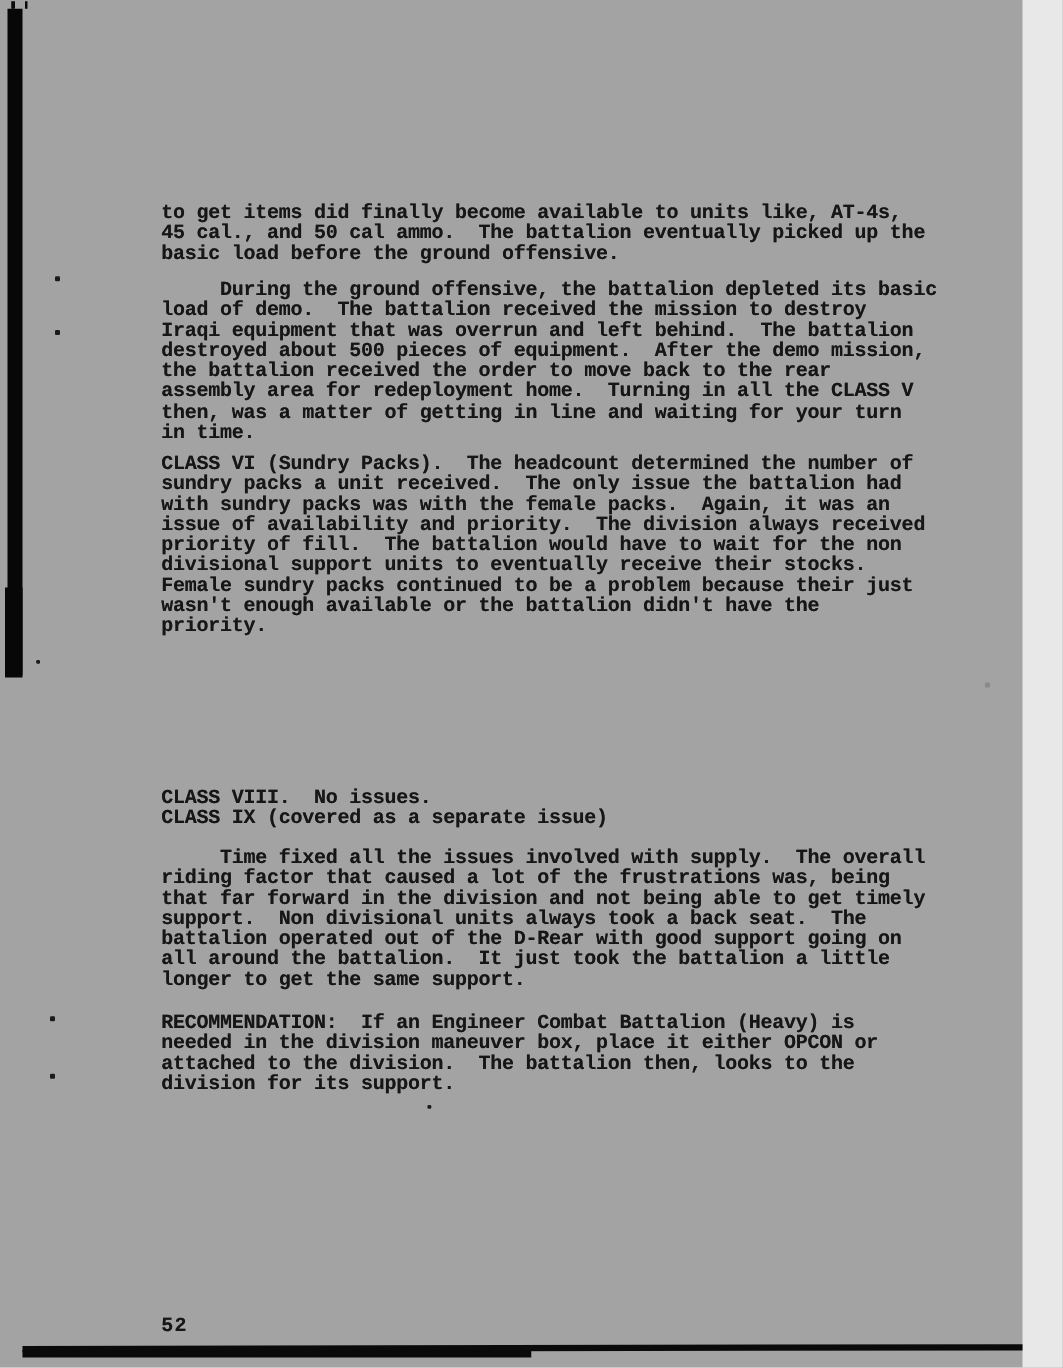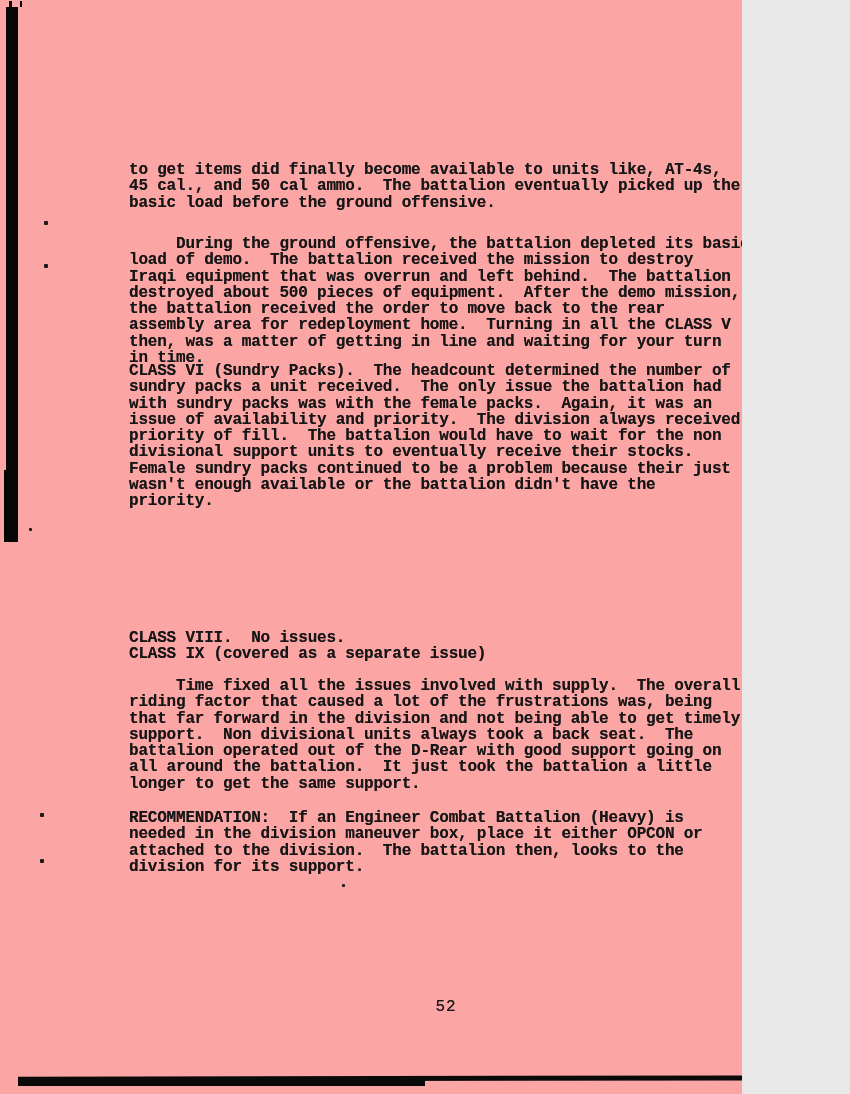--- a/index.html
+++ b/index.html
@@ -2,46 +2,46 @@
 <html><head>
 <meta charset="utf-8">
 <style>
   html, body {
     margin: 0;
     padding: 0;
     background: #e8e8e8;
   }
   .page {
     position: relative;
-    width: 742px;
+    width: 818px;
     height: 1094px;
-    background: #fca5a5;
+    background: #a3a3a3;
     overflow: hidden;
     font-family: "Liberation Mono", "DejaVu Sans Mono", monospace;
   }
   .para {
     position: absolute;
     left: 129px;
     color: #161616;
     font-size: 16px;
     line-height: 16.3px;
     font-weight: 700;
     white-space: pre;
     letter-spacing: -0.2px;
     text-shadow: 0 0 0.5px rgba(20,20,20,0.65);
   }
   .page-number {
     position: absolute;
     left: 129px;
     width: 634px;
-    top: 998px;
-    text-align: center;
+    top: 1052px;
+    text-align: left;
     color: #161616;
     font-size: 16px;
-    font-weight: 400;
+    font-weight: 700;
     letter-spacing: 1px;
     text-shadow: 0 0 0.5px rgba(20,20,20,0.65);
   }
   
   .vbar {
     position: absolute;
     left: 6px;
     top: 7px;
     width: 12px;
     height: 533px;
@@ -108,21 +108,21 @@
   <div class="speck s3"></div>
   <div class="speck s4"></div>
   <div class="speck s5"></div>
   <div class="speck s6"></div>
   <div class="speck s7"></div>
 
   <div class="para" style="top:162px">to get items did finally become available to units like, AT-4s,
 45 cal., and 50 cal ammo.  The battalion eventually picked up the
 basic load before the ground offensive.</div>
 
-  <div class="para" style="top:236px">     During the ground offensive, the battalion depleted its basic
+  <div class="para" style="top:224px">     During the ground offensive, the battalion depleted its basic
 load of demo.  The battalion received the mission to destroy
 Iraqi equipment that was overrun and left behind.  The battalion
 destroyed about 500 pieces of equipment.  After the demo mission,
 the battalion received the order to move back to the rear
 assembly area for redeployment home.  Turning in all the CLASS V
 then, was a matter of getting in line and waiting for your turn
 in time.</div>
 
   <div class="para" style="top:363px">CLASS VI (Sundry Packs).  The headcount determined the number of
 sundry packs a unit received.  The only issue the battalion had

